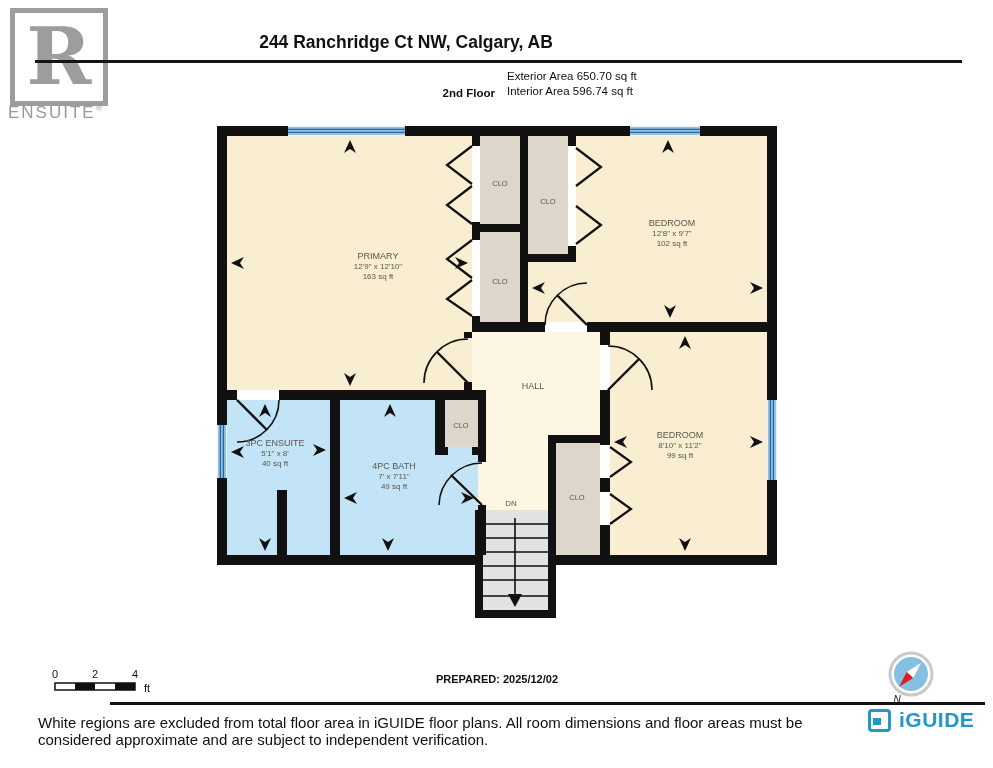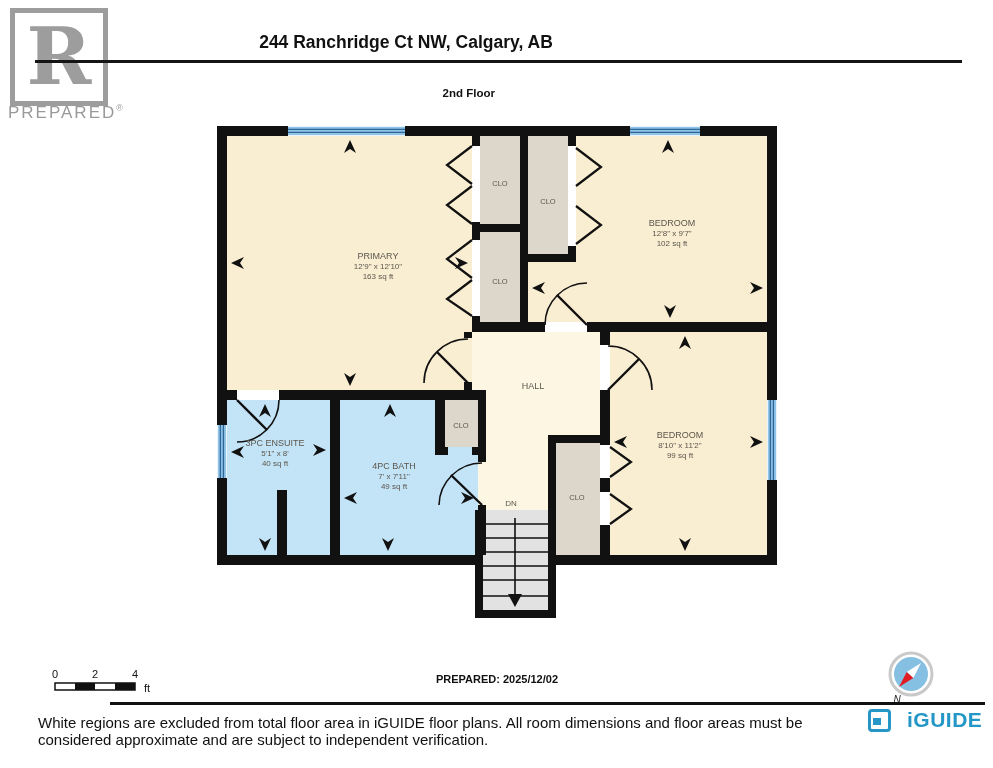--- a/index.html
+++ b/index.html
@@ -12,21 +12,21 @@
   #realtor-box .rglyph{font-family:"DejaVu Serif",serif;font-weight:bold;font-size:78px;line-height:78px;color:#9d9d9d;}
   #realtor-text{left:8px;top:103px;font-size:17px;letter-spacing:2px;color:#9a9a9a;}
   #realtor-text sup{font-size:9px;}
   #header-rule{left:35px;top:60px;width:927px;height:3px;background:#151515;}
   #page-title{left:0;top:32px;width:812px;text-align:center;font-size:17.5px;font-weight:bold;}
   #floor-label{left:350px;top:87px;width:145px;text-align:right;font-size:11.5px;font-weight:bold;}
   #area-block{left:507px;top:69px;font-size:11.5px;line-height:15px;}
   
   #footer-rule{left:110px;top:702px;width:875px;height:3px;background:#111;}
   #disclaimer{left:38px;top:714px;width:800px;font-size:15px;}
-  #iguide-logo{left:868px;top:708px;display:flex;align-items:center;gap:16px;color:#2497c7;justify-content:space-between;}
+  #iguide-logo{left:868px;top:708px;display:flex;align-items:center;gap:8px;color:#2497c7;justify-content:space-between;}
   #iguide-logo .brandtext{font-size:21px;font-weight:600;letter-spacing:0.5px;}
   #iguide-logo .gicon{width:17px;height:17px;border:3px solid #2497c7;border-radius:4px;position:relative;}
   #iguide-logo .gicon::after{content:"";position:absolute;left:2px;top:6px;width:8px;height:7px;background:#2497c7;}
   svg text{font-family:"Liberation Sans",sans-serif;}
   .roomlbl{fill:#5c574d;}
 </style>
 </head>
 <body>
 
 <div id="page">
@@ -202,22 +202,26 @@
       <polygon points="899,687 913.3,678.1 906.7,671.9" fill="#E01B22"></polygon>
       <text x="897" y="703" font-size="10" font-style="italic" text-anchor="middle" fill="#222">N</text>
     </g>
   </svg>
 
   <div class="abs" id="page-title">244 Ranchridge Ct NW, Calgary, AB</div>
   <div class="abs" id="realtor-box">
     <span class="rglyph">R</span>
   </div>
   <div class="abs" id="header-rule"></div>
-  <div class="abs" id="realtor-text"><span>PREPARED</span><sup>®</sup></div>
+  <div class="abs" id="realtor-text"><span>ENSUITE</span><sup>®</sup></div>
   <div class="abs" id="floor-label">2nd Floor</div>
+  <div class="abs" id="area-block">
+    <div>Exterior Area 650.70 sq ft</div>
+    <div>Interior Area 596.74 sq ft</div>
+  </div>
 
   <div class="abs" id="footer-rule"></div>
   <div class="abs" id="disclaimer">White regions are excluded from total floor area in iGUIDE floor plans. All room dimensions and floor areas must be considered approximate and are subject to independent verification.</div>
   <div class="abs" id="iguide-logo">
     <span class="gicon"></span>
     <span class="brandtext">iGUIDE</span>
   </div>
 
 </div>
 

